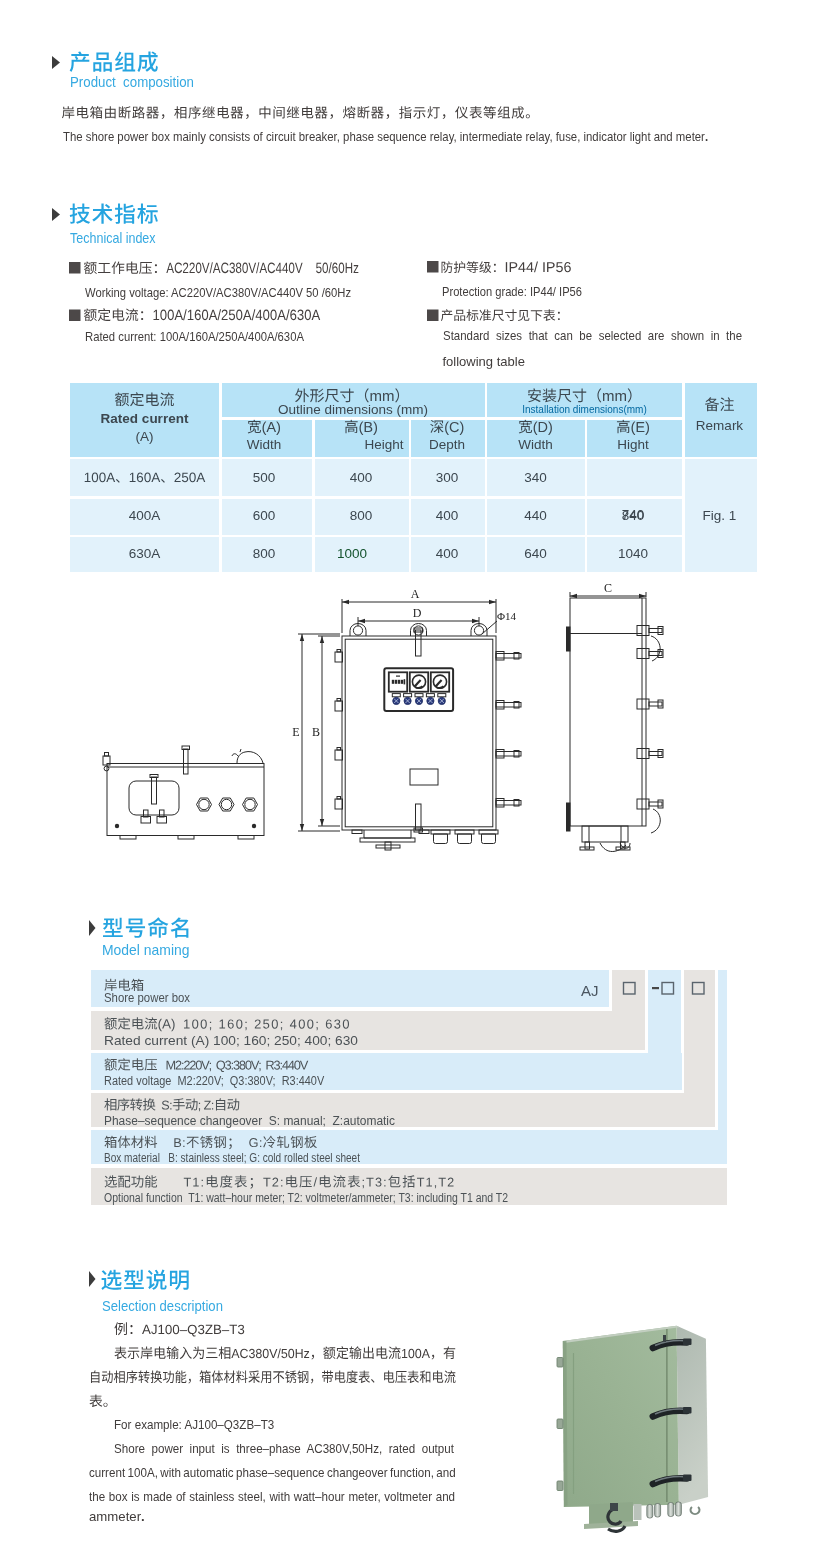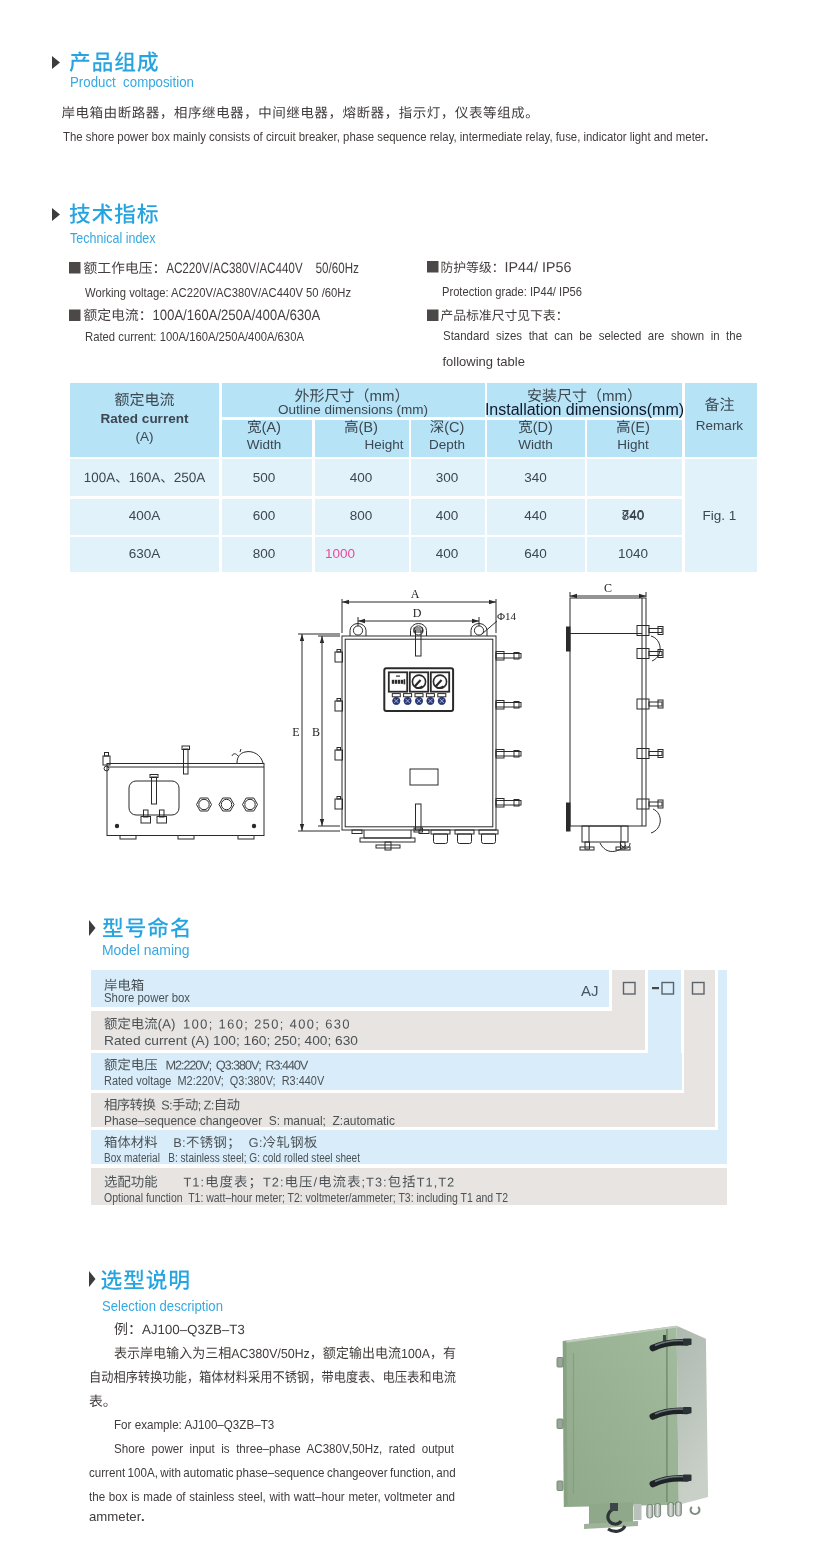--- a/index.html
+++ b/index.html
@@ -26,41 +26,41 @@
 <div style="position:absolute;left:312px;top:459px;width:2.5px;height:113px;background:#fff;"></div>
 <div style="position:absolute;left:408.5px;top:459px;width:2.5px;height:113px;background:#fff;"></div>
 <div style="position:absolute;left:484.5px;top:459px;width:2.5px;height:113px;background:#fff;"></div>
 <div style="position:absolute;left:584.5px;top:459px;width:2.5px;height:113px;background:#fff;"></div>
 <div style="position:absolute;left:682px;top:459px;width:2.5px;height:113px;background:#fff;"></div>
 <div style="position:absolute;left:70px;top:496px;width:614px;height:2.5px;background:#fff;"></div>
 <div style="position:absolute;left:70px;top:534.5px;width:614px;height:2.5px;background:#fff;"></div>
 <div style="position:absolute;top:410.9px;font-size:13.5px;color:#3c474f;font-weight:700;line-height:16.2px;white-space:nowrap;left:144.5px;transform:translateX(-50%) ;">Rated current</div>
 <div style="position:absolute;top:428.9px;font-size:13.5px;color:#3c474f;font-weight:400;line-height:16.2px;white-space:nowrap;left:144.5px;transform:translateX(-50%) ;">(A)</div>
 <div style="position:absolute;top:401.9px;font-size:13.5px;color:#3c474f;font-weight:400;line-height:16.2px;white-space:nowrap;left:353px;transform:translateX(-50%) ;">Outline dimensions (mm)</div>
-<div style="position:absolute;top:401.9px;font-size:16px;color:#0f172a;font-weight:400;line-height:16.2px;white-space:nowrap;left:584.5px;transform:translateX(-50%) ;">Installation dimensions(mm)</div>
+<div style="position:absolute;top:401.9px;font-size:10px;color:#0369a1;font-weight:400;line-height:16.2px;white-space:nowrap;left:584.5px;transform:translateX(-50%) ;">Installation dimensions(mm)</div>
 <div style="position:absolute;top:417.9px;font-size:13.5px;color:#3c474f;font-weight:400;line-height:16.2px;white-space:nowrap;left:719.5px;transform:translateX(-50%) ;">Remark</div>
 <div style="position:absolute;top:436.9px;font-size:13.5px;color:#3c474f;font-weight:400;line-height:16.2px;white-space:nowrap;left:264px;transform:translateX(-50%) ;">Width</div>
 <div style="position:absolute;top:436.9px;font-size:13.5px;color:#3c474f;font-weight:400;line-height:16.2px;white-space:nowrap;left:361px;transform:translateX(-50%) ;margin-left:23px;">Height</div>
 <div style="position:absolute;top:436.9px;font-size:13.5px;color:#3c474f;font-weight:400;line-height:16.2px;white-space:nowrap;left:447px;transform:translateX(-50%) ;">Depth</div>
 <div style="position:absolute;top:436.9px;font-size:13.5px;color:#3c474f;font-weight:400;line-height:16.2px;white-space:nowrap;left:535.5px;transform:translateX(-50%) ;">Width</div>
 <div style="position:absolute;top:436.9px;font-size:13.5px;color:#3c474f;font-weight:400;line-height:16.2px;white-space:nowrap;left:633px;transform:translateX(-50%) ;">Hight</div>
 <div style="position:absolute;top:469.9px;font-size:13.5px;color:#3c474f;font-weight:400;line-height:16.2px;white-space:nowrap;left:264px;transform:translateX(-50%) ;">500</div>
 <div style="position:absolute;top:469.9px;font-size:13.5px;color:#3c474f;font-weight:400;line-height:16.2px;white-space:nowrap;left:361px;transform:translateX(-50%) ;">400</div>
 <div style="position:absolute;top:469.9px;font-size:13.5px;color:#3c474f;font-weight:400;line-height:16.2px;white-space:nowrap;left:447px;transform:translateX(-50%) ;">300</div>
 <div style="position:absolute;top:469.9px;font-size:13.5px;color:#3c474f;font-weight:400;line-height:16.2px;white-space:nowrap;left:535.5px;transform:translateX(-50%) ;">340</div>
 <div style="position:absolute;top:469.9px;font-size:13.5px;color:#3c474f;font-weight:400;line-height:16.2px;white-space:nowrap;left:633px;transform:translateX(-50%) ;margin-top:37px;">740</div>
 <div style="position:absolute;top:507.9px;font-size:13.5px;color:#3c474f;font-weight:400;line-height:16.2px;white-space:nowrap;left:144.5px;transform:translateX(-50%) ;">400A</div>
 <div style="position:absolute;top:507.9px;font-size:13.5px;color:#3c474f;font-weight:400;line-height:16.2px;white-space:nowrap;left:264px;transform:translateX(-50%) ;">600</div>
 <div style="position:absolute;top:507.9px;font-size:13.5px;color:#3c474f;font-weight:400;line-height:16.2px;white-space:nowrap;left:361px;transform:translateX(-50%) ;">800</div>
 <div style="position:absolute;top:507.9px;font-size:13.5px;color:#3c474f;font-weight:400;line-height:16.2px;white-space:nowrap;left:447px;transform:translateX(-50%) ;">400</div>
 <div style="position:absolute;top:507.9px;font-size:13.5px;color:#3c474f;font-weight:400;line-height:16.2px;white-space:nowrap;left:535.5px;transform:translateX(-50%) ;">440</div>
 <div style="position:absolute;top:507.9px;font-size:13.5px;color:#3c474f;font-weight:400;line-height:16.2px;white-space:nowrap;left:633px;transform:translateX(-50%) ;">840</div>
 <div style="position:absolute;top:545.9px;font-size:13.5px;color:#3c474f;font-weight:400;line-height:16.2px;white-space:nowrap;left:144.5px;transform:translateX(-50%) ;">630A</div>
 <div style="position:absolute;top:545.9px;font-size:13.5px;color:#3c474f;font-weight:400;line-height:16.2px;white-space:nowrap;left:264px;transform:translateX(-50%) ;">800</div>
-<div style="position:absolute;top:545.9px;font-size:13.5px;color:#ec4899;font-weight:400;line-height:16.2px;white-space:nowrap;left:340px;transform:translateX(-50%) ;">1000</div>
+<div style="position:absolute;top:545.9px;font-size:13.5px;color:#14532d;font-weight:400;line-height:16.2px;white-space:nowrap;left:352px;transform:translateX(-50%) ;">1000</div>
 <div style="position:absolute;top:545.9px;font-size:13.5px;color:#3c474f;font-weight:400;line-height:16.2px;white-space:nowrap;left:447px;transform:translateX(-50%) ;">400</div>
 <div style="position:absolute;top:545.9px;font-size:13.5px;color:#3c474f;font-weight:400;line-height:16.2px;white-space:nowrap;left:535.5px;transform:translateX(-50%) ;">640</div>
 <div style="position:absolute;top:545.9px;font-size:13.5px;color:#3c474f;font-weight:400;line-height:16.2px;white-space:nowrap;left:633px;transform:translateX(-50%) ;">1040</div>
 <div style="position:absolute;top:507.9px;font-size:13.5px;color:#3c474f;font-weight:400;line-height:16.2px;white-space:nowrap;left:719.5px;transform:translateX(-50%) ;">Fig. 1</div>
 <div style="position:absolute;top:941.8px;font-size:14.1px;color:#35a9e1;font-weight:400;line-height:16.9px;white-space:nowrap;left:102px;transform:scaleX(0.9880);transform-origin:0 50%;">Model naming</div>
 <div style="position:absolute;left:91px;top:970px;width:518px;height:37px;background:#d8ecf9;"></div>
 <div style="position:absolute;left:91px;top:1010.5px;width:554px;height:39px;background:#e7e4e1;"></div>
 <div style="position:absolute;left:91px;top:1052.5px;width:590.5px;height:37px;background:#d8ecf9;"></div>
 <div style="position:absolute;left:91px;top:1092.5px;width:624px;height:34px;background:#e7e4e1;"></div>
 <div style="position:absolute;left:91px;top:1129.5px;width:636px;height:34px;background:#d8ecf9;"></div>

